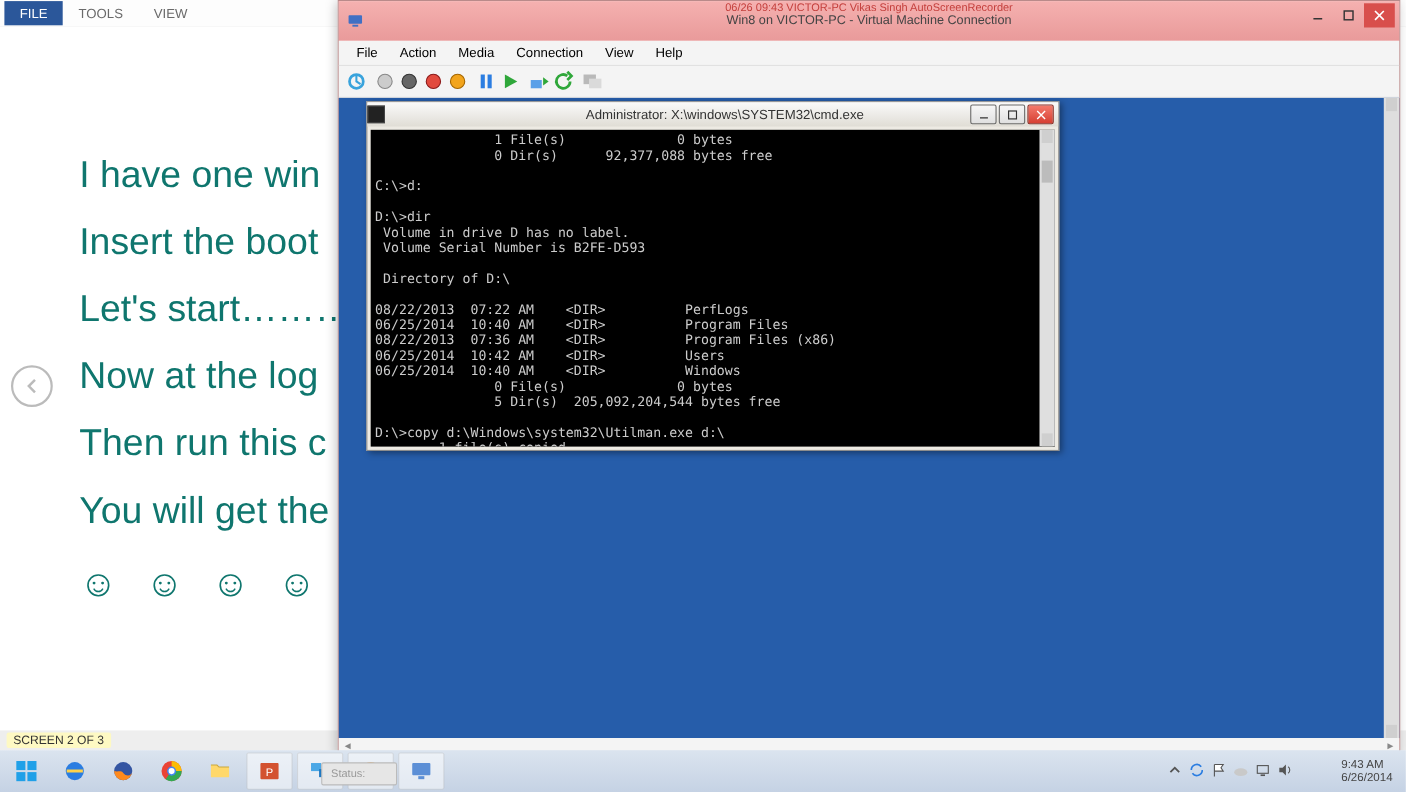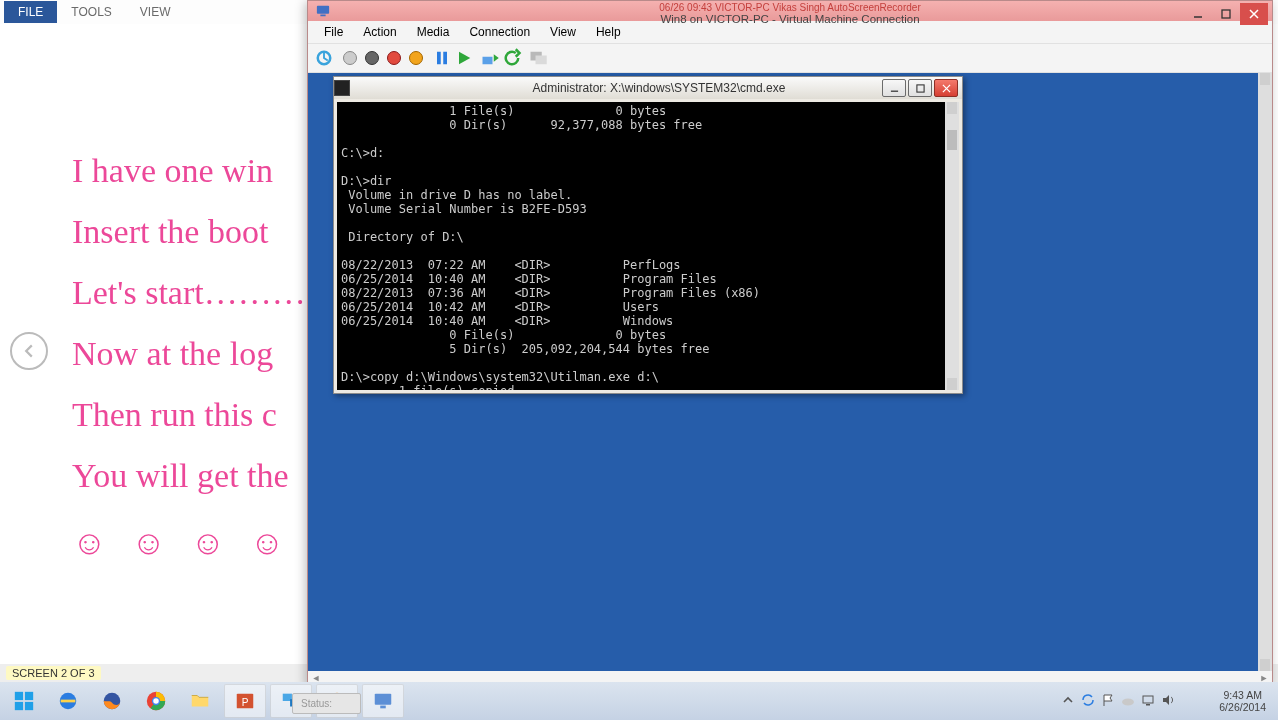--- a/index.html
+++ b/index.html
@@ -36,25 +36,25 @@
     position: absolute;
     left: 0; top: 24px;
     width: 1278px;
     height: 640px; 
     background: #fff;
   }
 
   .slide-text {
     position: absolute;
     left: 72px;
-    top: 116px;
+    top: 105px;
     font-size: 34px;
     line-height: 61px;
-    font-family: Liberation Serif, serif;
-    color: #ec4899;
+    font-family: Liberation Sans, sans-serif;
+    color: #0f766e;
   }
   .slide-text .row { white-space: nowrap; }
   .smileys { font-size: 34px; letter-spacing: 8px; margin-top: 6px;}
 
   .nav-circle {
     position: absolute;
     left: 10px;
     top: 308px;
     width: 34px; height: 34px;
     border: 2px solid #bbb;
@@ -92,21 +92,21 @@
     top: 0;
     width: 964px;
     height: 684px;
     background: #fff;
     box-shadow: -2px 2px 10px rgba(0,0,0,.25);
     display: flex;
     flex-direction: column;
     border: 1px solid #b98a8a;
   }
   .vmc-title {
-    height: 20px;
+    height: 36px;
     background: linear-gradient(#f5b1b0, #e99a9a);
     display: flex;
     align-items: center;
     position: relative;
     padding-left: 8px;
     font-size: 12px;
     color: #5a5a5a;
   }
   .vmc-title .icon-mon { width:14px; height:14px; margin-right:6px; }
   .vmc-title .overlay { position:absolute; left:50%; transform:translateX(-50%); top:0; font-size:10px; color:#c4403d; top:1px; pointer-events:none;}
@@ -263,21 +263,21 @@
     border-radius:2px;
   }
 
   .tray {
     margin-left:auto;
     display:flex; align-items:center; gap:8px;
     font-size:11px; color:#444;
     padding-right:8px;
   }
   .tray .icons{display:flex;align-items:center;gap:6px;}
-  .tray .clock{text-align:center; line-height:12px; font-size:10.5px;margin-left:36px;}
+  .tray .clock{text-align:left; line-height:12px; font-size:10.5px;margin-left:36px;}
   .tray svg{width:14px;height:14px;}
 </style>
 </head>
 <body>
 
 <div class="host-toolbar">
   <div class="tab active">FILE</div>
   <div class="tab">TOOLS</div>
   <div class="tab">VIEW</div>
 </div>

